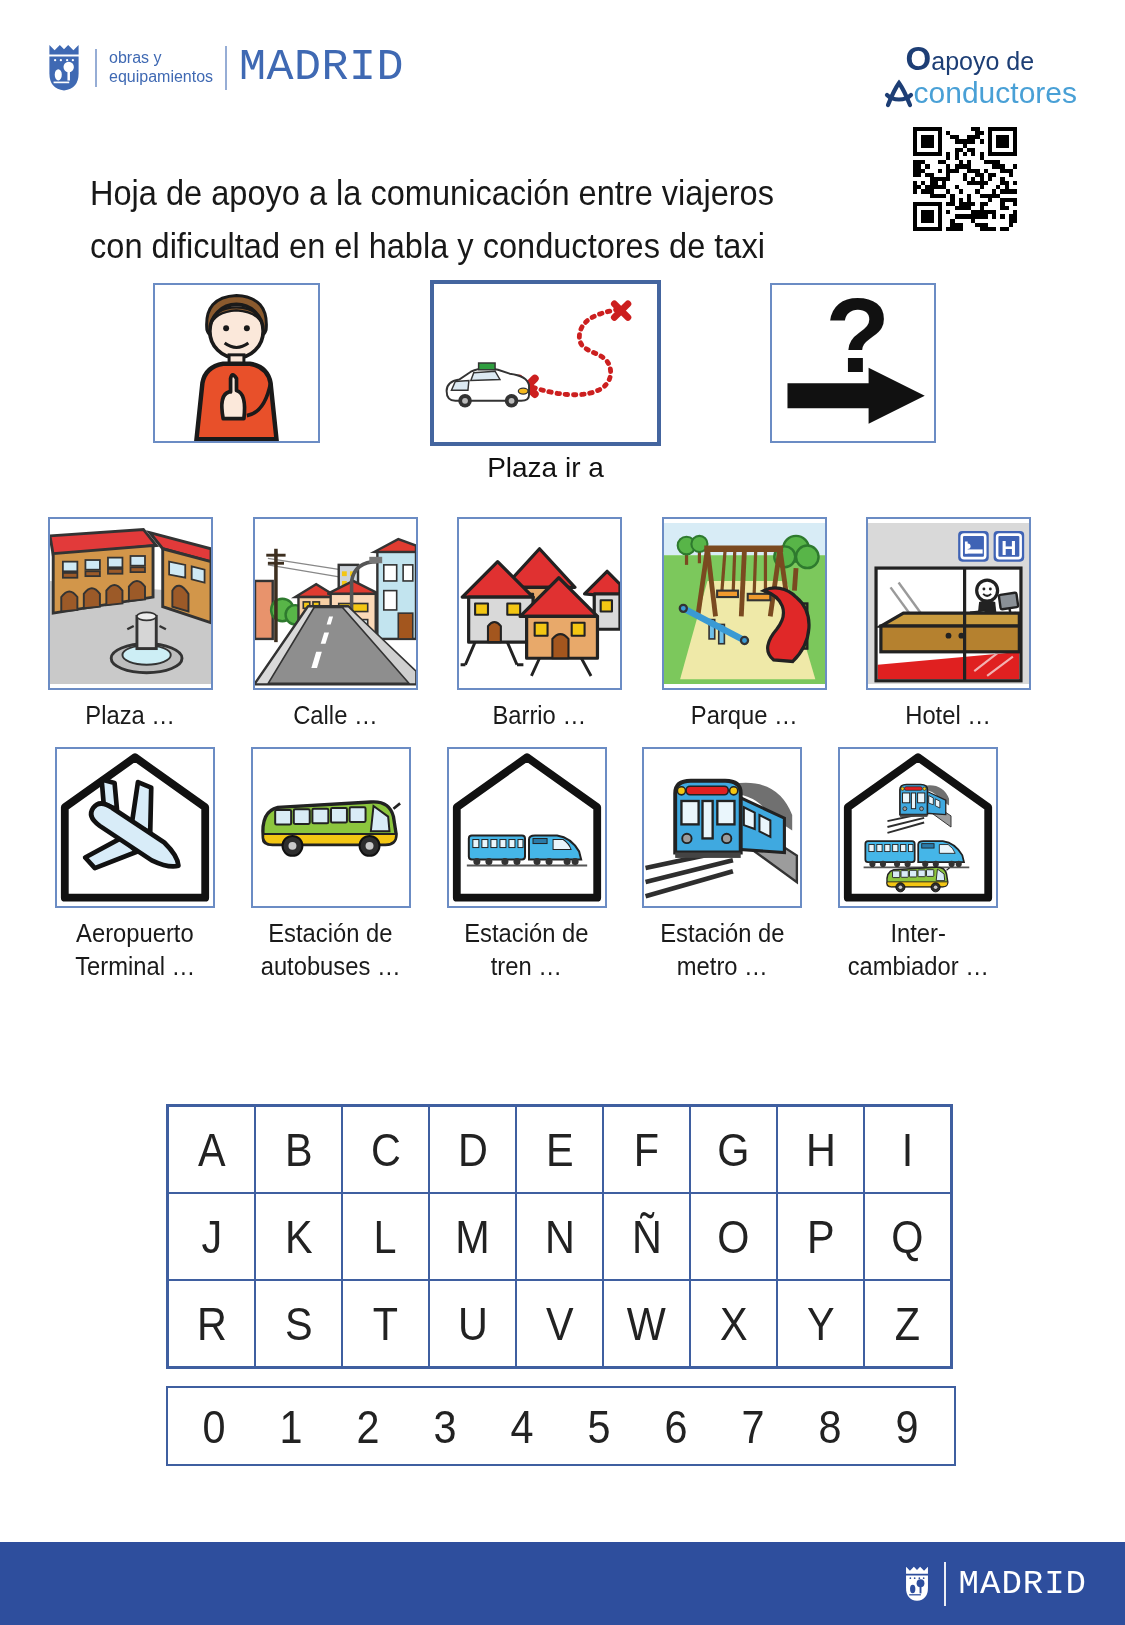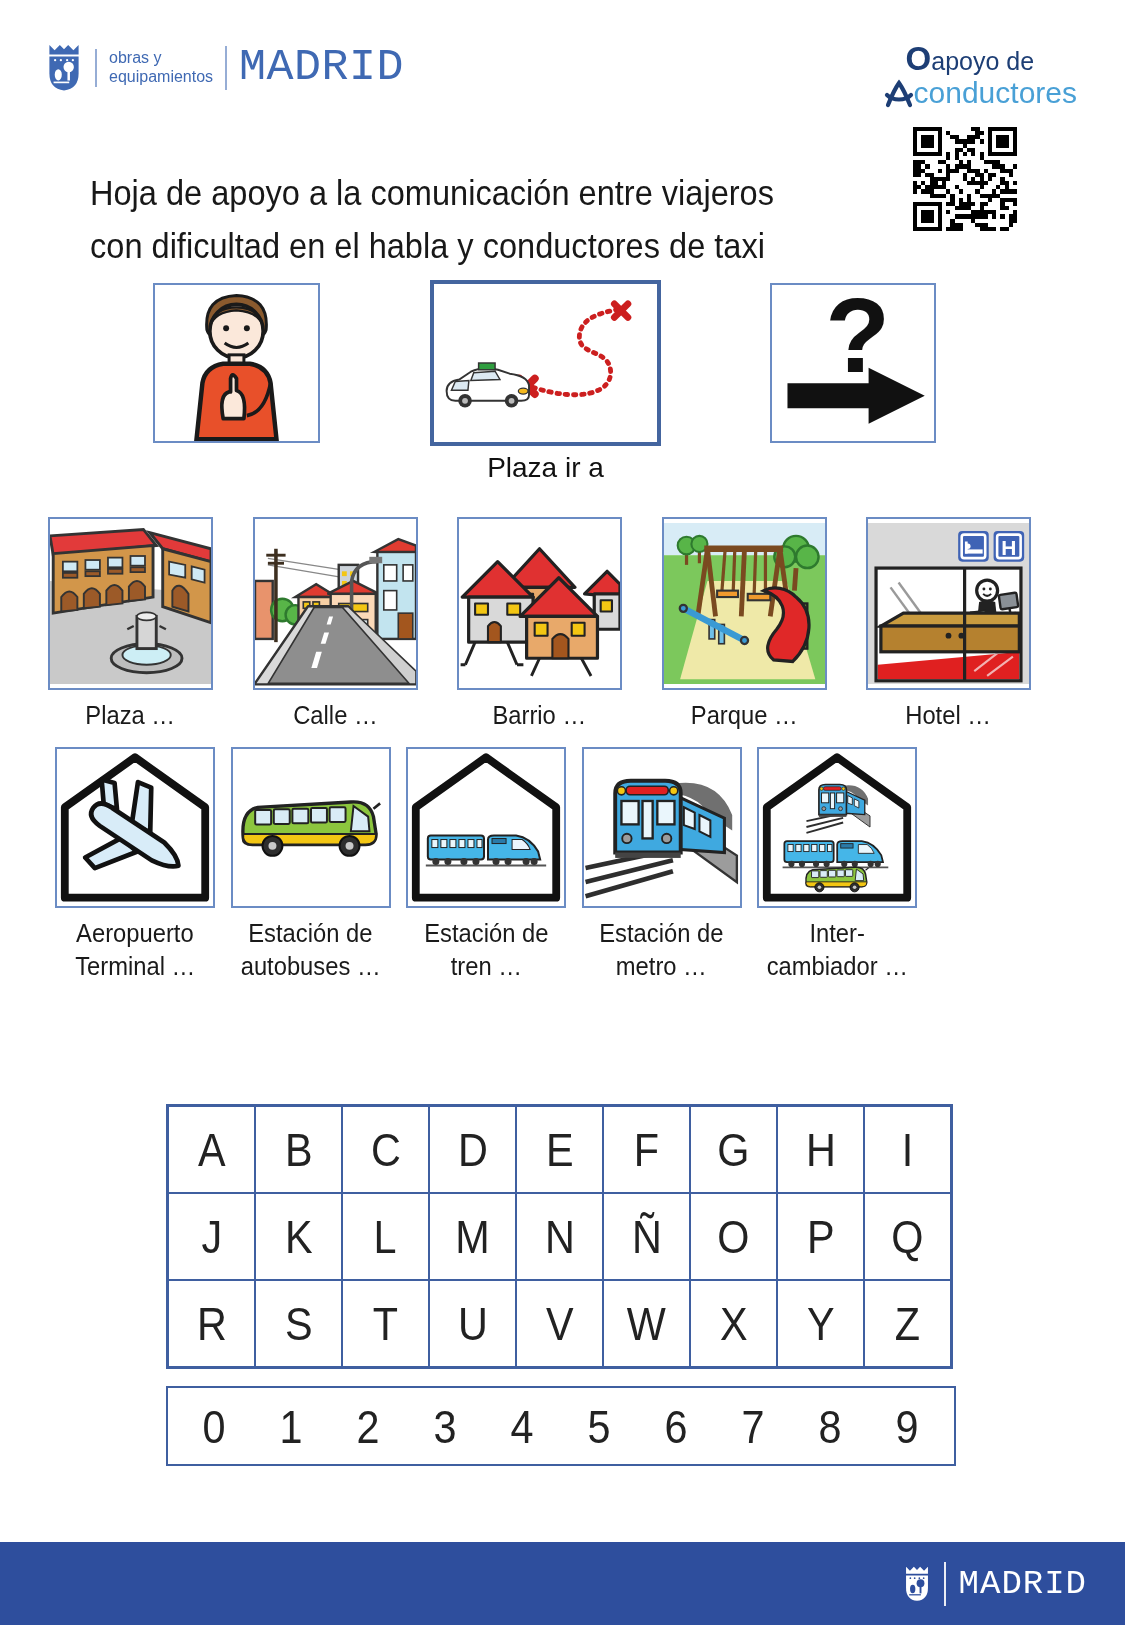--- a/index.html
+++ b/index.html
@@ -24,21 +24,21 @@
   
   .ibox{position:absolute;background:#fff;border:2px solid #6b8cc4;box-sizing:border-box;}
   .ibox svg{display:block;width:100%;height:100%;}
   .ibox.me{left:153px;top:283px;width:167px;height:160px;}
   .ibox.route{left:430px;top:280px;width:231px;height:166px;border:4px solid #44659f;}
   .ibox.where{left:770px;top:283px;width:166px;height:160px;}
   .caption{position:absolute;left:430px;top:452px;width:231px;text-align:center;font-size:28px;color:#111;}
   
   .cards{position:absolute;display:flex;justify-content:space-between;}
   .cards.row1{left:48px;top:517px;width:983px;}
-  .cards.row2{left:55px;top:747px;width:862px;}
+  .cards.row2{left:55px;top:747px;width:943px;}
   .card{display:flex;flex-direction:column;align-items:center;}
   .pic{border:2px solid #6b8cc4;background:#fff;box-sizing:border-box;overflow:hidden;}
   .row1 .pic{width:165px;height:173px;}
   .row2 .pic{width:160px;height:161px;}
   .pic svg{display:block;width:100%;height:100%;}
   .lbl{margin-top:9px;font-size:25px;color:#1a1a1a;text-align:center;line-height:1.32;white-space:nowrap;}
   .lbl span{display:inline-block;transform:scaleX(.95);transform-origin:center;}
   .lbl .l2{display:block;transform:scaleX(.95);}
   
   .board{position:absolute;left:166px;top:1104px;width:787px;border:2px solid #3f5fa0;

